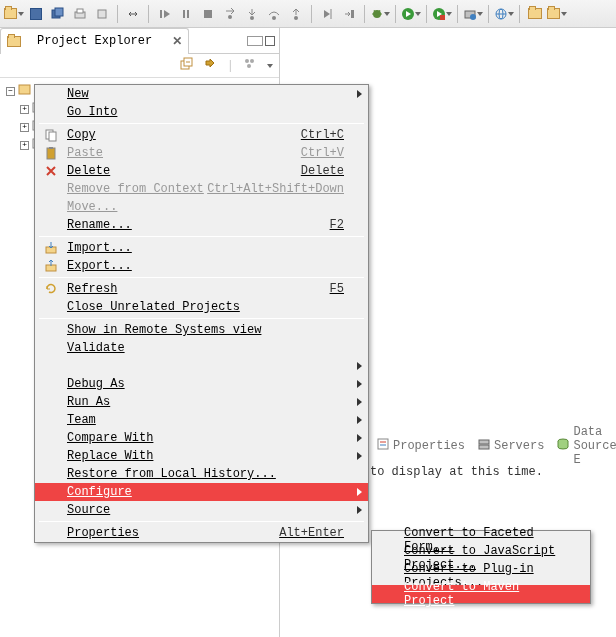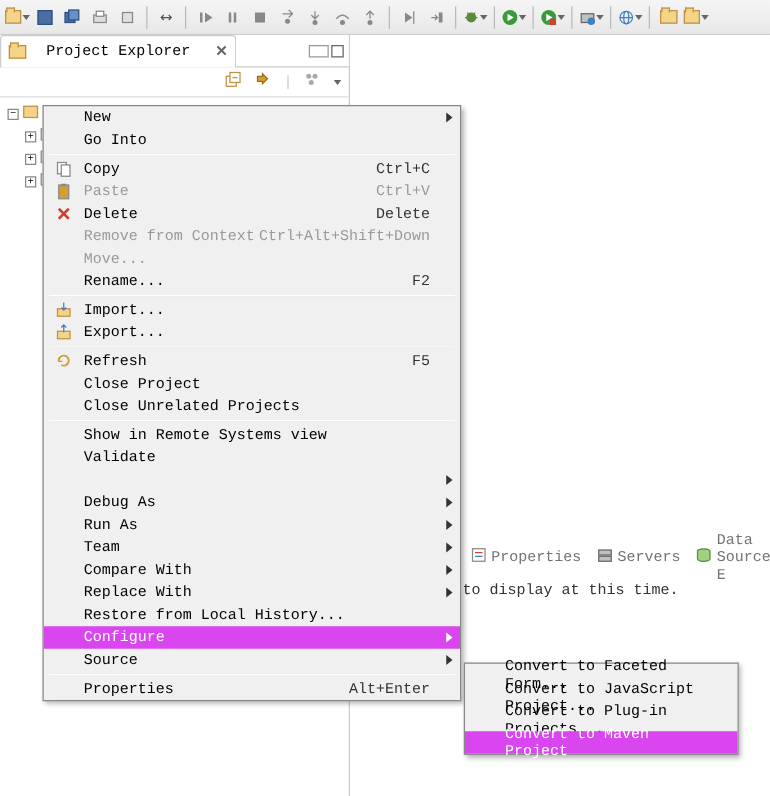--- a/index.html
+++ b/index.html
@@ -22,22 +22,22 @@
 .tree-selected { background: #0a246a; color: #fff; white-space: nowrap; overflow: hidden; }
 .tree-exp { width: 9px; height: 9px; border: 1px solid #888; display: flex; align-items: center; justify-content: center; font-size: 8px; line-height: 8px; background: #fff; cursor: pointer; font-family: sans-serif; }
 .right-panel { flex: 1; background: #fff; display: flex; flex-direction: column; }
 .right-content { flex: 1; padding: 8px; }
 .bottom-tabs { height: 22px; display: flex; align-items: center; padding: 0 6px; gap: 12px; background: #fff; position: absolute; bottom: 180px; left: 370px; right: 0; }
 .bottom-tab { display: flex; align-items: center; gap: 3px; cursor: pointer; color: #737373; }
 .bottom-text { position: absolute; bottom: 158px; left: 370px; color: #333; }
 .context-menu { position: absolute; background: #f0f0f0; border: 1px solid #888; box-shadow: 2px 2px 4px rgba(0,0,0,0.3); z-index: 100; }
 .context-menu.main { left: 34px; top: 84px; width: 335px; }
 .context-menu.sub { left: 371px; top: 530px; width: 220px; }
-.menu-item { height: 18px; display: flex; align-items: center; padding: 0 24px 0 6px; position: relative; cursor: pointer; }
-.menu-item.highlighted { background: #d946ef; color: #fff; align-items: center; }
+.menu-item { height: 18px; display: flex; align-items: center; padding: 0 24px 0 6px; position: relative; cursor: pointer; text-decoration: underline; }
+.menu-item.highlighted { background: #ef4444; color: #fff; align-items: center; }
 .menu-item.disabled { color: #999; }
 .menu-icon-area { width: 20px; display: flex; align-items: center; justify-content: center; margin-right: 6px; }
 .menu-label { flex: 1; }
 .menu-shortcut { color: #333; }
 .menu-item.disabled .menu-shortcut { color: #999; }
 .menu-arrow { position: absolute; right: 6px; width: 0; height: 0; border-top: 4px solid transparent; border-bottom: 4px solid transparent; border-left: 5px solid #333; }
 .menu-item.highlighted .menu-arrow { border-left-color: #fff; }
 .menu-sep { height: 1px; background: #ccc; margin: 2px 4px; border-bottom: 1px solid #fff; }
 .icon-folder { width: 14px; height: 11px; background: #f4d48a; border: 1px solid #c09040; position: relative; }
 .icon-folder::before { content: ''; position: absolute; top: -3px; left: 0; width: 5px; height: 3px; background: #f4d48a; border: 1px solid #c09040; border-bottom: none; }
@@ -359,24 +359,20 @@
         <svg width="14" height="14">
           <path d="M3 7 A4 4 0 1 1 5 10" fill="none" stroke="#d0a030" stroke-width="1.5"></path>
           <path d="M3 4 L3 7 L6 7" fill="none" stroke="#d0a030"></path>
         </svg>
       </span>
       <span class="menu-label">Refresh</span>
       <span class="menu-shortcut">F5</span>
     </div>
     <div class="menu-item">
       <span class="menu-icon-area"></span>
-      <span class="menu-label">Close Project</span>
-    </div>
-    <div class="menu-item">
-      <span class="menu-icon-area"></span>
       <span class="menu-label">Close Unrelated Projects</span>
     </div>
     <div class="menu-sep"></div>
     <div class="menu-item">
       <span class="menu-icon-area"></span>
       <span class="menu-label">Show in Remote Systems view</span>
     </div>
     <div class="menu-item">
       <span class="menu-icon-area"></span>
       <span class="menu-label">Validate</span>

